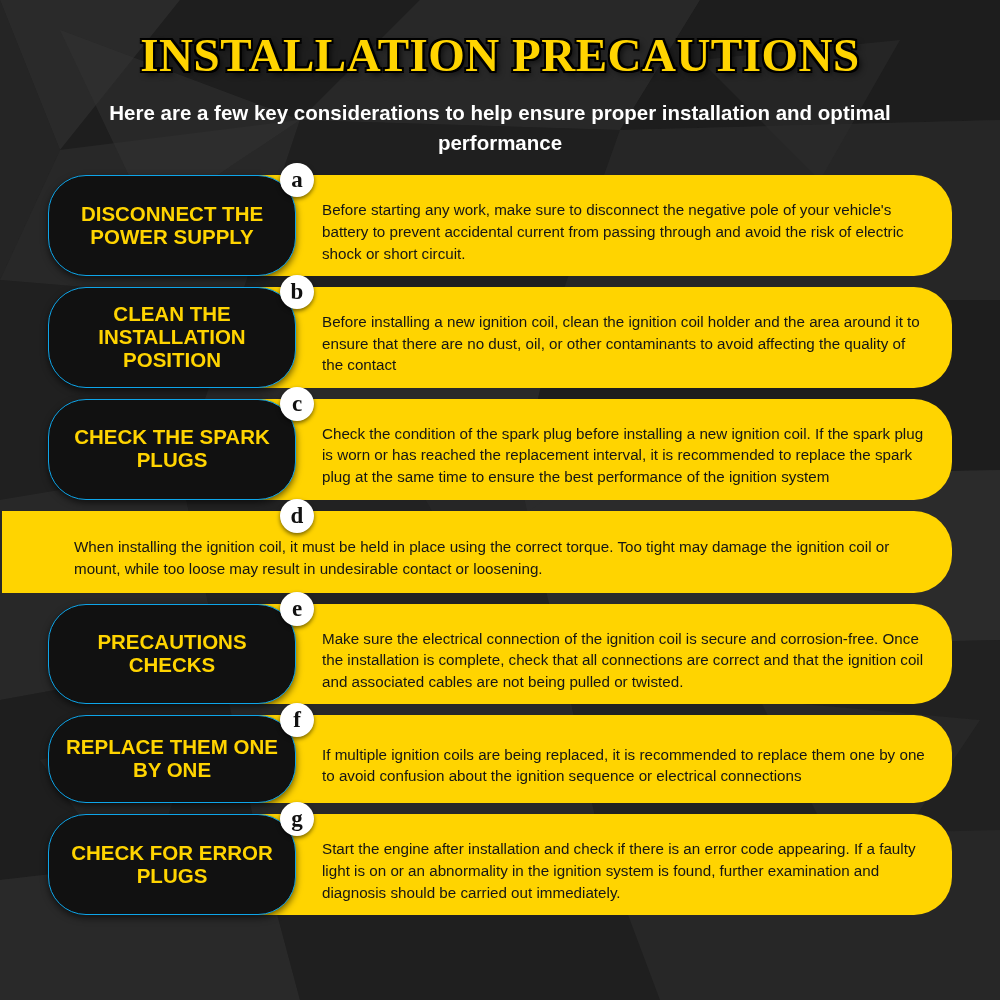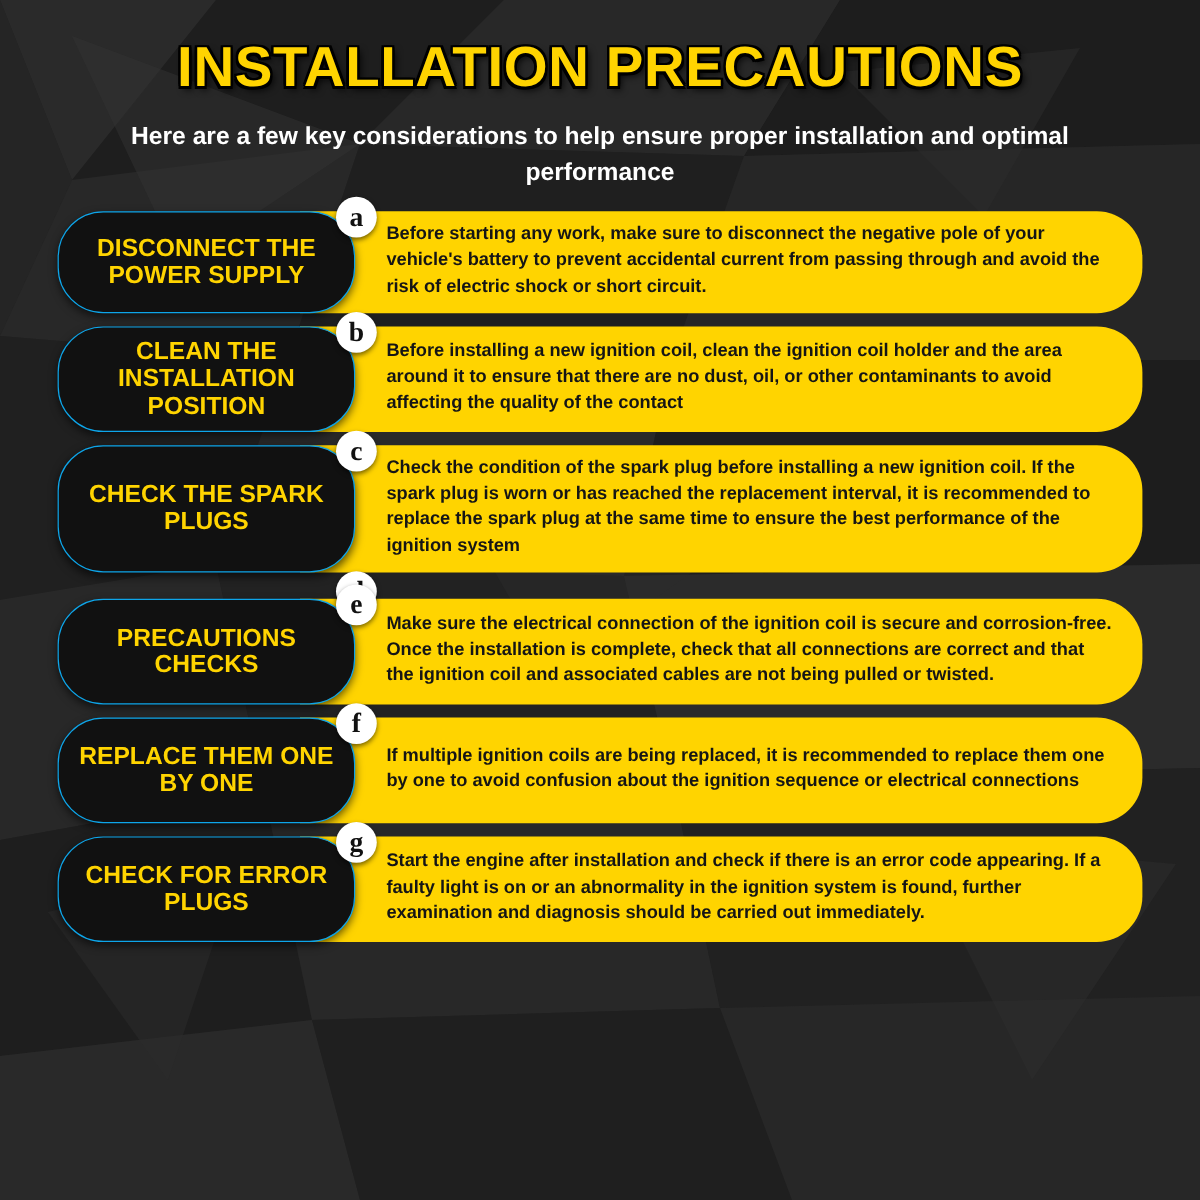--- a/index.html
+++ b/index.html
@@ -35,21 +35,21 @@
     text-align: center;
     font-size: 47px;
     font-weight: bold;
     letter-spacing: 0.5px;
     color: #FFD400;
     margin: 28px 0 16px 0;
     text-shadow:
        2px 0 0 #000, -2px 0 0 #000, 0 2px 0 #000, 0 -2px 0 #000,
        2px 2px 0 #000, -2px 2px 0 #000, 2px -2px 0 #000, -2px -2px 0 #000,
        3px 3px 6px rgba(0,0,0,.8);
-    font-family: Liberation Sans, sans-serif;
+    font-family: Liberation Serif, serif;
   }
   .subtitle {
     text-align: center;
     color: #ffffff;
     font-size: 20.5px;
     font-weight: bold;
     line-height: 1.45;
     margin: 14px auto 4px auto;
     width: 880px;
   }
@@ -88,25 +88,25 @@
   }
 
   .body {
     position: relative;
     margin-left: -46px;
     flex: 1;
     background: #FFD400;
     border-radius: 0 38px 38px 0;
     color: #151515;
     font-size: 15.2px;
-    font-weight: bold;
+    font-weight: normal;
     line-height: 1.42;
     display: flex;
     align-items: center;
-    padding: 8px 22px 12px 72px;
+    padding: 24px 22px 12px 72px;
     box-sizing: border-box;
     min-height: 74px;
   }
 
   .letter {
     position: absolute;
     top: -12px;
     left: 232px;
     width: 34px;
     height: 34px;
@@ -184,20 +184,21 @@
     </div>
 
     <div class="row h3">
       <div class="label">CHECK THE SPARK PLUGS</div>
       <div class="letter">c</div>
       <div class="body">Check the condition of the spark plug before installing a new ignition coil. If the spark plug is worn or has reached the replacement interval, it is recommended to replace the spark plug at the same time to ensure the best performance of the ignition system</div>
     </div>
 
     <div class="row h4">
       <div class="letter">d</div>
+      <div class="body">When installing the ignition coil, it must be held in place using the correct torque. Too tight may damage the ignition coil or mount, while too loose may result in undesirable contact or loosening.</div>
     </div>
 
     <div class="row h2">
       <div class="label">PRECAUTIONS CHECKS</div>
       <div class="letter">e</div>
       <div class="body">Make sure the electrical connection of the ignition coil is secure and corrosion-free. Once the installation is complete, check that all connections are correct and that the ignition coil and associated cables are not being pulled or twisted.</div>
     </div>
 
     <div class="row h2">
       <div class="label">REPLACE THEM ONE BY ONE</div>

